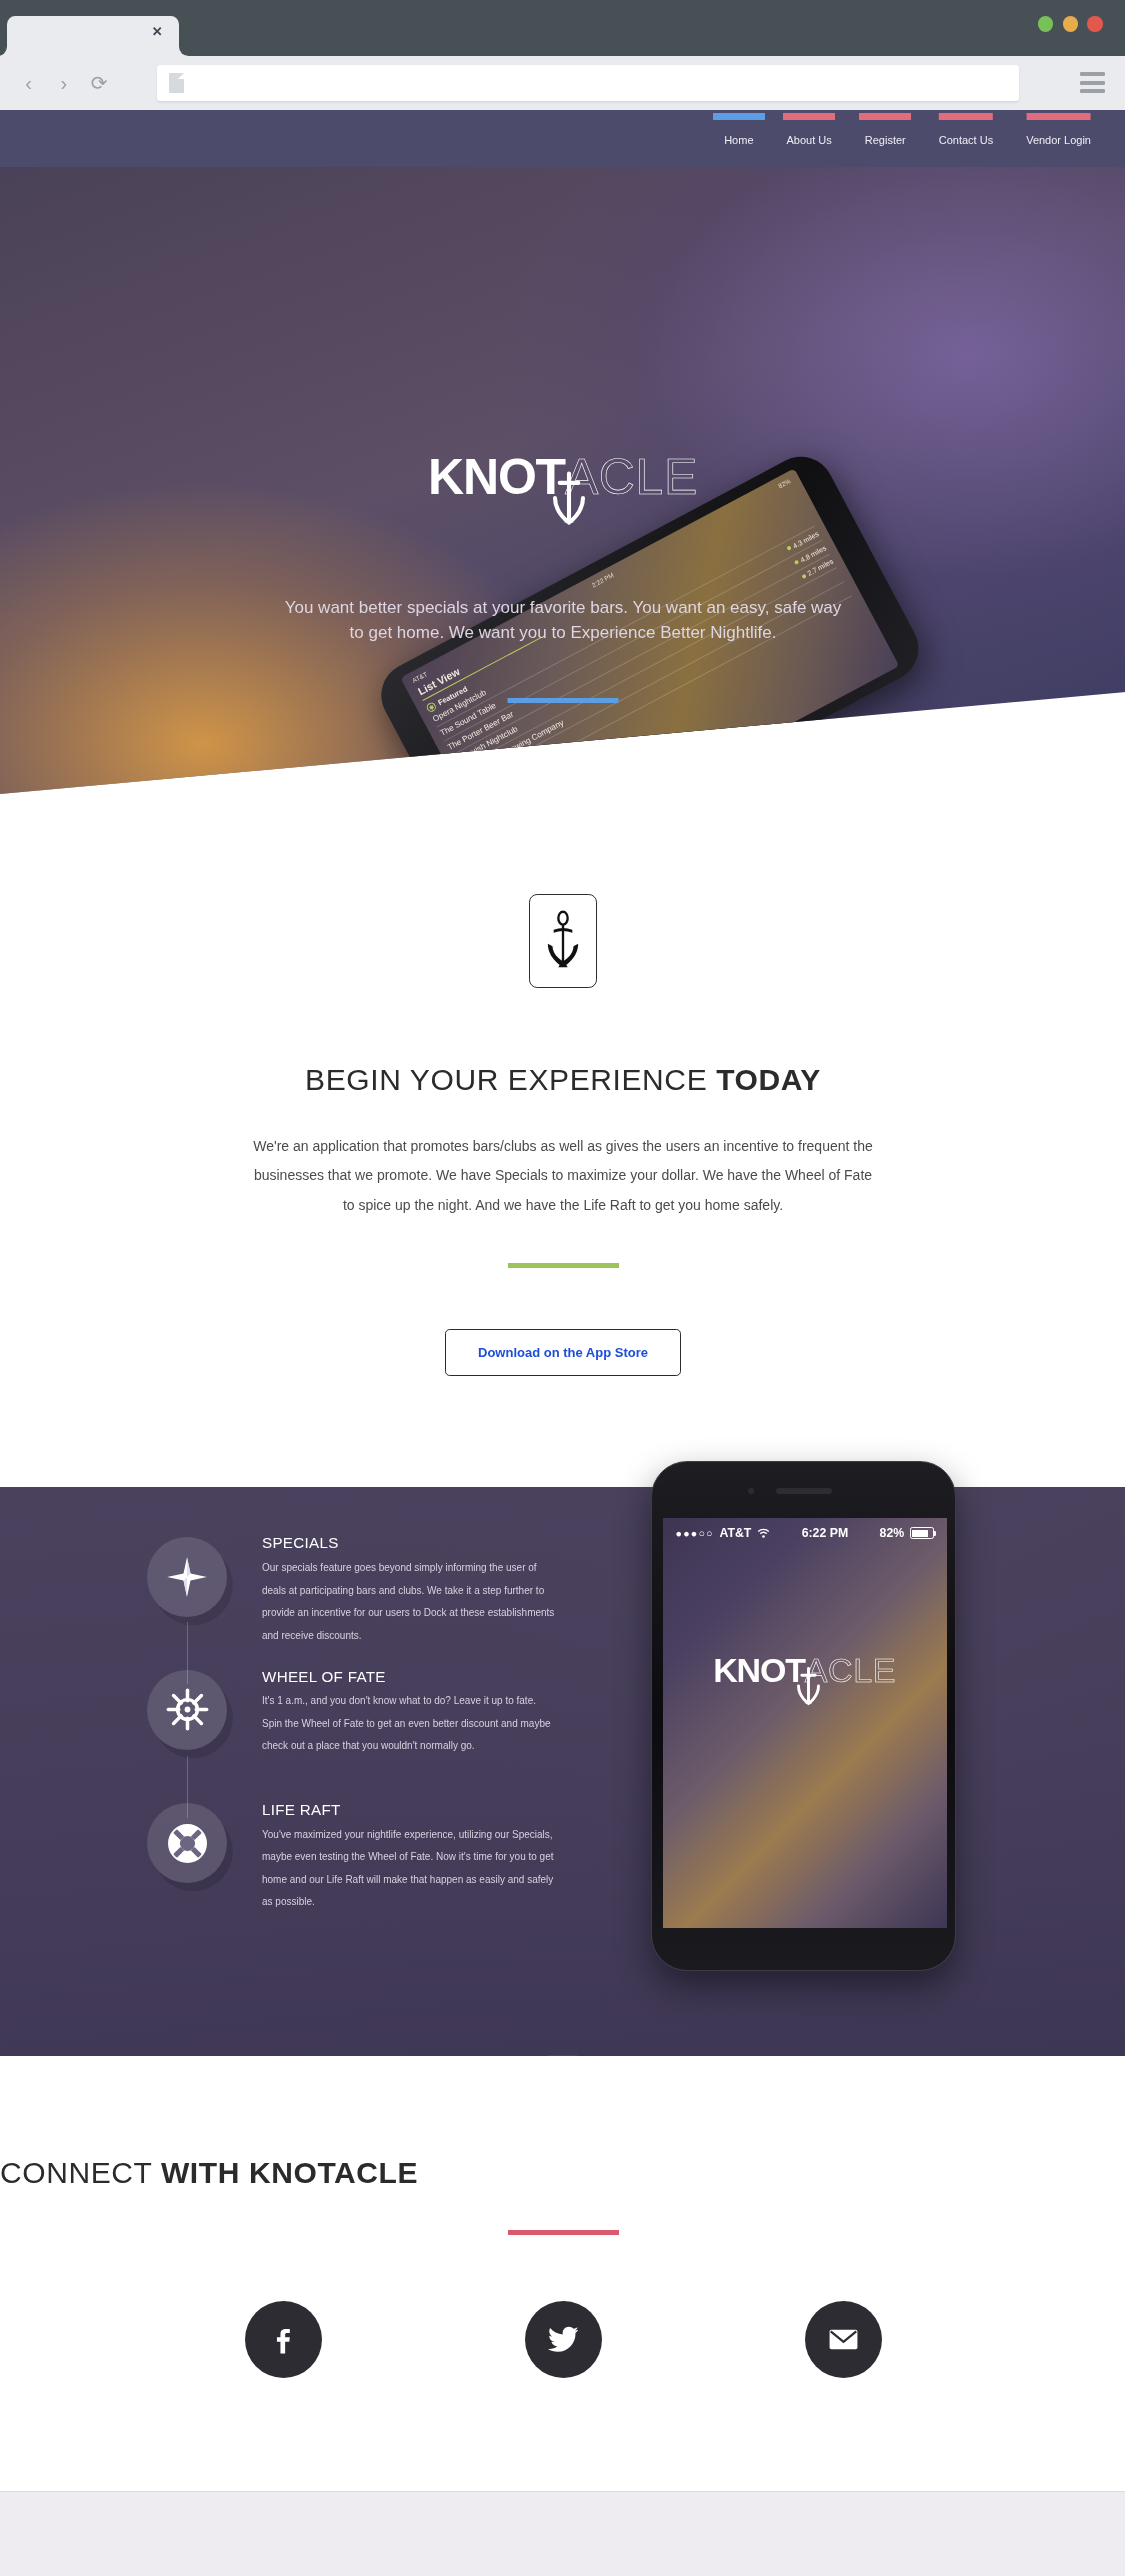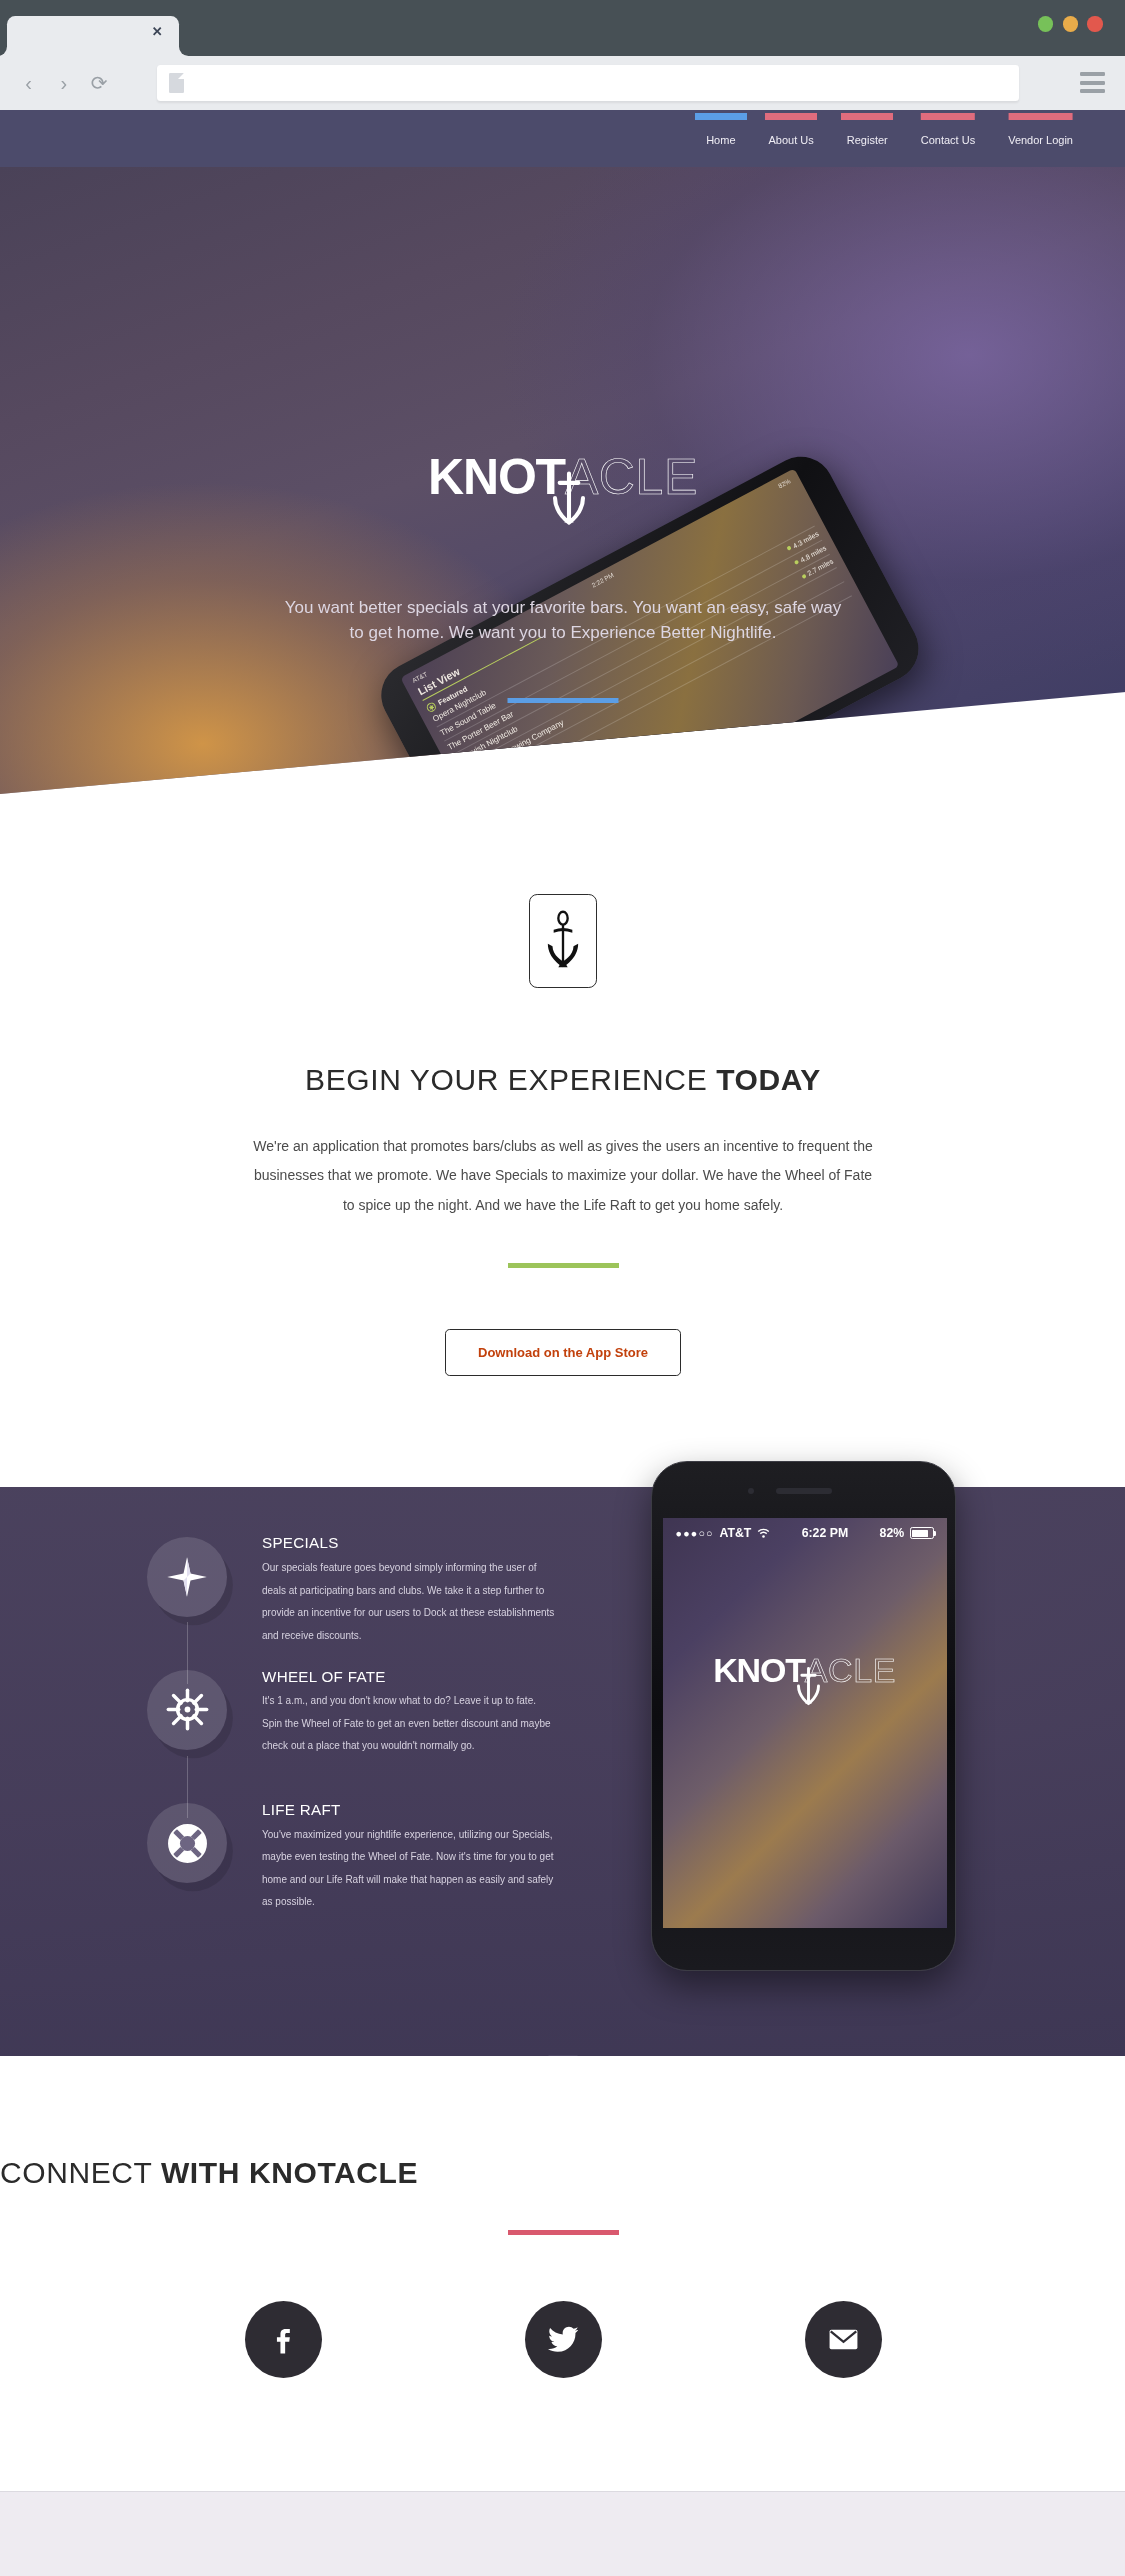--- a/index.html
+++ b/index.html
@@ -65,21 +65,21 @@
   .url-text { margin-left:8.2px; font-size:10.6px; color:#6b7280; }
   .hamburger {
     position:absolute; right:21px; top:16.4px; width:24.6px; display:flex;
     flex-direction:column; gap:4.1px; cursor:pointer;
   }
   .hamburger span { display:block; height:4.1px; background:#9aa0a6; border-radius:1.2px; }
 
   
   .site-nav {
     height:57px; background:#4c4b6b; position:relative; display:flex;
-    align-items:center; justify-content:flex-end; padding-right:53px;
+    align-items:center; justify-content:flex-end; padding-right:35px;
   }
   .nav-item {
     position:relative; margin-left:33px; color:#f0eef5; font-size:11px;
     padding-top:3.5px; cursor:pointer;
   }
   .nav-item .bar {
     position:absolute; top:-17.6px; left:50%; transform:translateX(-50%);
     width:100%; min-width:52px; height:6.4px; background:#e06c7d;
   }
   .nav-item.active .bar { background:#5b9ee6; }
@@ -165,21 +165,21 @@
   .sec-title .thin { font-weight:300; }
   .sec-title .bold { font-weight:bold; }
   .sec-body {
     margin:35px auto 0; width:627px; font-size:14px; line-height:2.1;
     color:#4b4b4b; font-weight:300;
   }
   .green-divider { width:111px; height:4.7px; background:#9cc45a; margin:43px auto 0; }
   .appstore-btn {
     display:inline-block; margin-top:61px; padding:15.2px 32px;
     border:1.8px solid #2b2b2b; border-radius:4.7px; background:#fff;
-    font-size:13px; font-weight:bold; color:#c2410c; cursor:pointer;
+    font-size:13px; font-weight:bold; color:#1d4ed8; cursor:pointer;
   }
 
   
   .features {
     position:relative; margin-top:111px; height:569px; overflow:hidden;
     background:
       linear-gradient(175deg, rgba(75,66,94,0.94) 0%, rgba(70,61,90,0.96) 50%, rgba(62,55,84,0.97) 100%),
       radial-gradient(ellipse 645px 410px at 78% 35%, #6e6a80 0%, #4a4560 60%, #3d3a55 100%);
   }
   .features:after{

